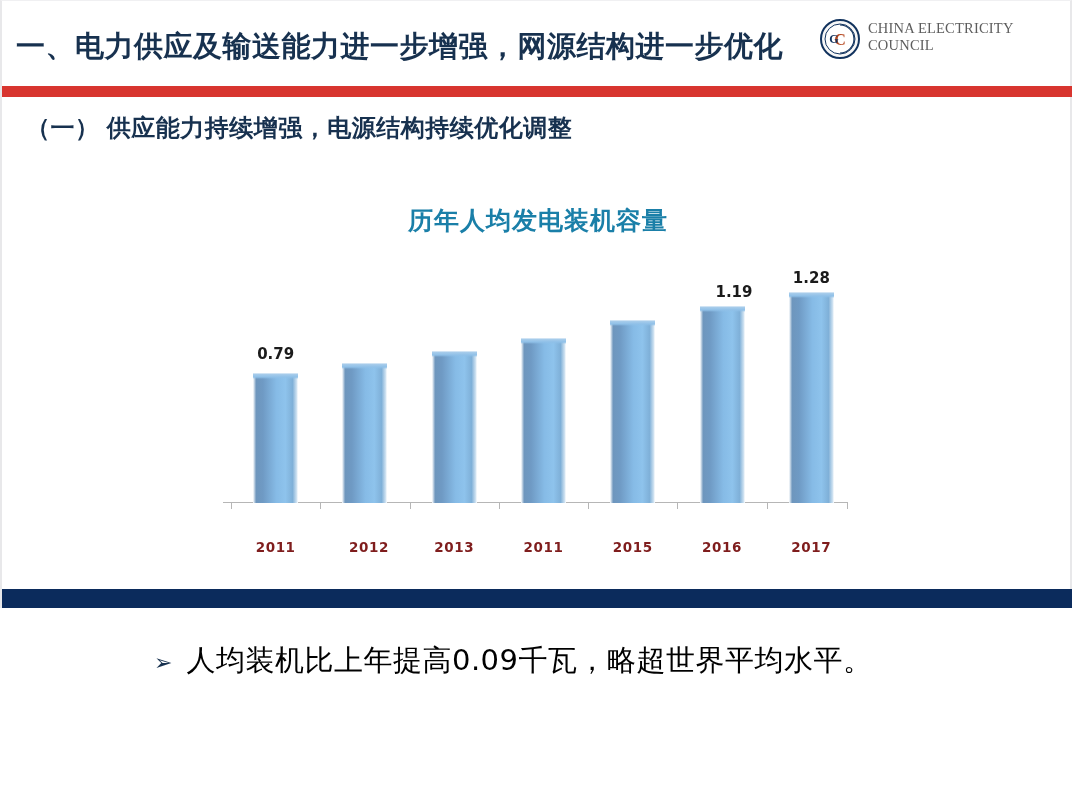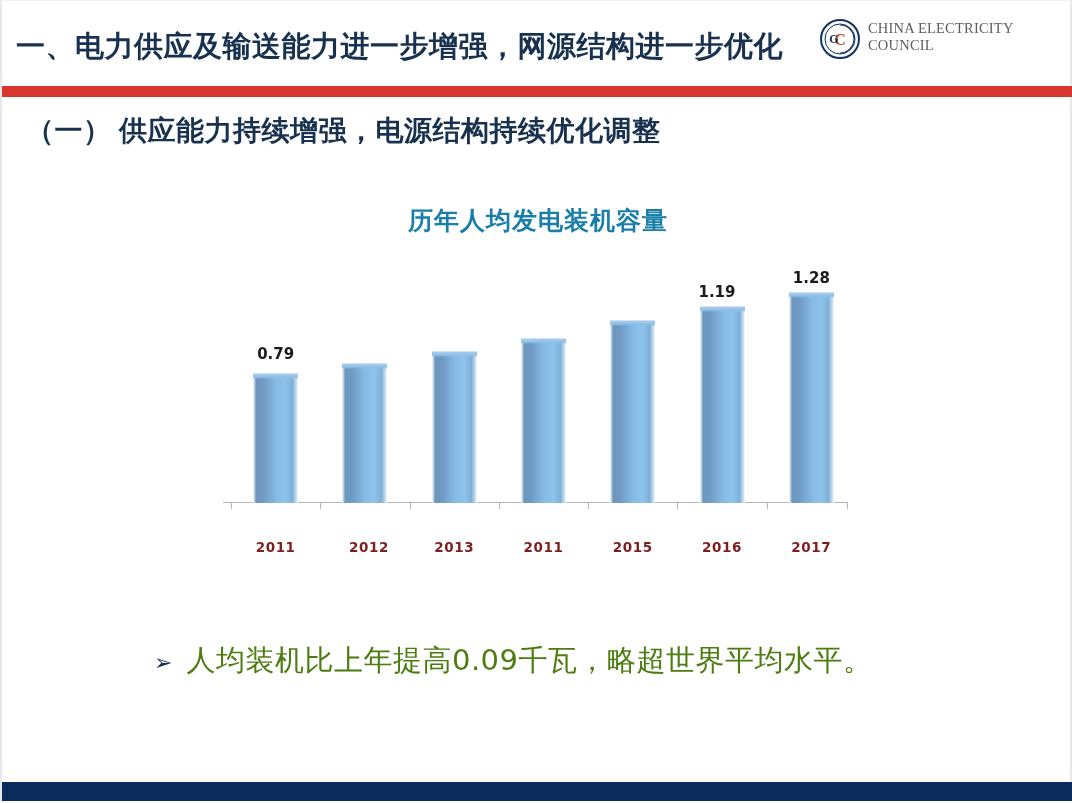--- a/index.html
+++ b/index.html
@@ -4,21 +4,21 @@
 <style>
   html,body{margin:0;padding:0;}
   body{
     width:1072px;height:803px;
     background:#ffffff;
     font-family:"Liberation Sans", sans-serif;
     overflow:hidden;
   }
   .slide{
     position:relative;
-    width:1072px;height:801px;
+    width:1072px;height:608px;
     background:#ffffff;
     box-sizing:border-box;
     border-left:2px solid #e8e8ea;
     border-right:2px solid #e8e8ea;
     border-top:1px solid #f0f0f2;
   }
 
   
   .header-title{
     position:absolute;
@@ -60,26 +60,26 @@
     position:absolute;
     left:0; top:85px;
     width:1072px; height:11px;
     background:#d8352f;
   }
 
   
   .sub-heading{
     position:absolute;
     left:24px; top:111px;
-    font-size:28px;
+    font-size:24px;
     font-weight:bold;
     color:#17314f;
     letter-spacing:0.5px;
     white-space:nowrap;
-    font-family:Liberation Serif, serif;
+    font-family:Liberation Sans, sans-serif;
   }
 
   
   .chart-title{
     position:absolute;
     left:0; top:203px;
     width:1072px;
     text-align:center;
     font-size:25px;
     font-weight:bold;
@@ -162,21 +162,21 @@
     align-items:baseline;
   }
   .bullet-arrow{
     font-size:22px;
     color:#17314f;
     margin-right:14px;
     line-height:1;
   }
   .bullet-text{
     font-size:29px;
-    color:#4d7c0f;
+    color:#000000;
     letter-spacing:0.5px;
     white-space:nowrap;
     font-family:"DejaVu Sans","Liberation Sans",sans-serif;
   }
 
   
   .footer-bar{
     position:absolute;
     left:0; bottom:0;
     width:1072px; height:19px;
@@ -227,21 +227,21 @@
           </div>
           <div class="bar" style="left: 298px; height: 165.161px;">
             <div class="bar-cap"></div>
           </div>
           <div class="bar" style="left: 387.286px; height: 183.329px;">
             <div class="bar-cap"></div>
           </div>
           <div class="bar" style="left: 476.571px; height: 196.542px;">
             <div class="bar-cap"></div>
           </div>
-          <div class="bar-label" style="left: 459px; bottom: 227.542px;">1.19</div>
+          <div class="bar-label" style="left: 476px; bottom: 227.542px;">1.19</div>
           <div class="bar" style="left: 565.857px; height: 211.406px;">
             <div class="bar-cap"></div>
           </div>
           <div class="bar-label" style="left: 553.357px; bottom: 242.406px;">1.28</div>
         </div>
       <div id="ticks">
           <div class="tick" style="left: 8px;"></div>
           <div class="tick" style="left: 97.2857px;"></div>
           <div class="tick" style="left: 186.571px;"></div>
           <div class="tick" style="left: 275.857px;"></div>

